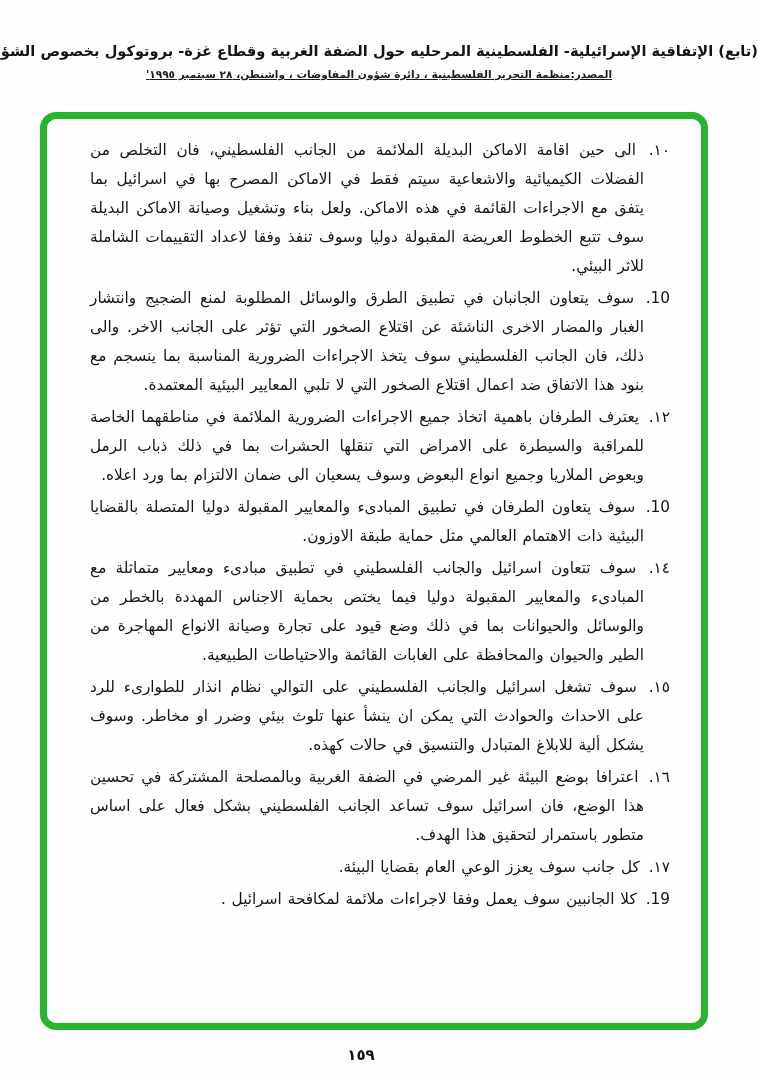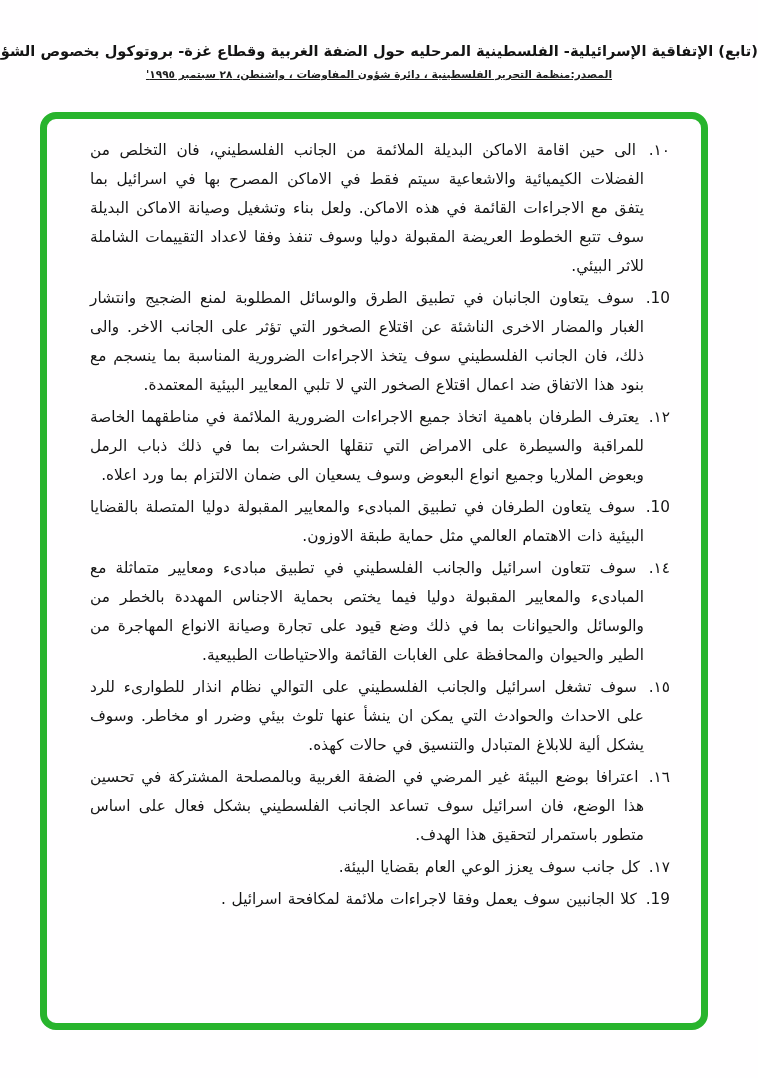--- a/index.html
+++ b/index.html
@@ -115,14 +115,15 @@
     <div class="doc-item">
       <span class="num">١٧.</span>
       <span class="txt">كل جانب سوف يعزز الوعي العام بقضايا البيئة.</span>
     </div>
     <div class="doc-item">
       <span class="num">19.</span>
       <span class="txt">كلا الجانبين سوف يعمل وفقا لاجراءات ملائمة لمكافحة اسرائيل .</span>
     </div>
   </div>
 
+  <div class="page-number">١٥٩</div>
 
 </div>
 
 </body></html>

